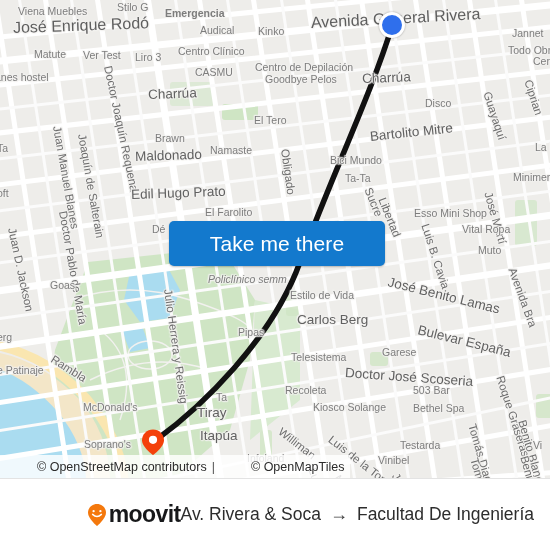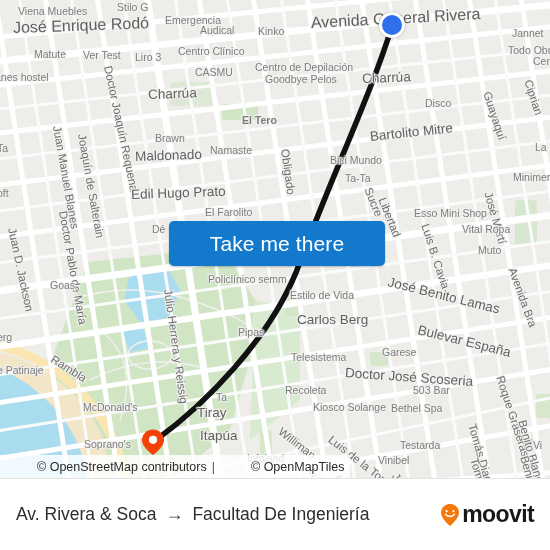--- a/index.html
+++ b/index.html
@@ -224,42 +224,42 @@
       <path d="M-10 292 L560 214" stroke="#ffffff" stroke-width="7" fill="none"></path>
       <path d="M-10 348 L560 264" stroke="#ffffff" stroke-width="6.5" fill="none"></path>
       <path d="M146 -10 L222 488" stroke="#ffffff" stroke-width="7" fill="none"></path>
 
       <path d="M392 26 C 372 92, 330 180, 300 262 C 272 340, 200 408, 156 440" stroke="#111111" stroke-width="5.5" fill="none" stroke-linecap="round" stroke-linejoin="round"></path>
     </svg>
 
     <div id="labels">
         <div class="maplabel poi" style="left: 18px; top: 6px;">Viena Muebles</div>
         <div class="maplabel poi" style="left: 117px; top: 2px;">Stilo G</div>
-        <div class="maplabel poi" style="left: 165px; top: 15px;">Emergencia</div>
+        <div class="maplabel poi" style="left: 165px; top: 8px; font-weight: bold;">Emergencia</div>
         <div class="maplabel big" style="left: 13px; top: 20px; transform: rotate(-2deg);">José Enrique Rodó</div>
         <div class="maplabel poi" style="left: 200px; top: 25px;">Audical</div>
         <div class="maplabel poi" style="left: 258px; top: 26px;">Kinko</div>
         <div class="maplabel big" style="left: 311px; top: 15px; transform: rotate(-3deg);">Avenida General Rivera</div>
         <div class="maplabel poi" style="left: 512px; top: 28px;">Jannet</div>
         <div class="maplabel poi" style="left: 34px; top: 49px;">Matute</div>
         <div class="maplabel poi" style="left: 83px; top: 50px;">Ver Test</div>
         <div class="maplabel poi" style="left: 135px; top: 52px;">Liro 3</div>
         <div class="maplabel poi" style="left: 178px; top: 46px;">Centro Clínico</div>
         <div class="maplabel poi" style="left: 255px; top: 62px;">Centro de Depilación</div>
         <div class="maplabel poi" style="left: 265px; top: 74px;">Goodbye Pelos</div>
         <div class="maplabel poi" style="left: 508px; top: 45px;">Todo Obra</div>
         <div class="maplabel poi" style="left: -5px; top: 72px;">anes hostel</div>
         <div class="maplabel poi" style="left: 195px; top: 67px;">CASMU</div>
         <div class="maplabel mid" style="left: 148px; top: 88px; transform: rotate(-2deg);">Charrúa</div>
         <div class="maplabel mid" style="left: 362px; top: 72px; transform: rotate(-2deg);">Charrúa</div>
         <div class="maplabel poi" style="left: 425px; top: 98px;">Disco</div>
         <div class="maplabel street" style="left: 487px; top: 86px; transform: rotate(72deg);">Guayaquí</div>
         <div class="maplabel street" style="left: 528px; top: 74px; transform: rotate(72deg);">Ciprian</div>
         <div class="maplabel street" style="left: 108px; top: 60px; transform: rotate(78deg);">Doctor Joaquín Requena</div>
-        <div class="maplabel poi" style="left: 242px; top: 115px; font-weight: bold;">El Tero</div>
+        <div class="maplabel poi" style="left: 254px; top: 115px;">El Tero</div>
         <div class="maplabel poi" style="left: 155px; top: 133px;">Brawn</div>
         <div class="maplabel mid" style="left: 370px; top: 130px; transform: rotate(-6deg);">Bartolito Mitre</div>
         <div class="maplabel poi" style="left: 535px; top: 142px;">La R</div>
         <div class="maplabel mid" style="left: 135px; top: 150px; transform: rotate(-2deg);">Maldonado</div>
         <div class="maplabel poi" style="left: 210px; top: 145px;">Namaste</div>
         <div class="maplabel poi" style="left: 330px; top: 155px;">Bici Mundo</div>
         <div class="maplabel poi" style="left: 345px; top: 173px;">Ta-Ta</div>
         <div class="maplabel poi" style="left: 414px; top: 178px; margin-top: 30px;">Esso Mini Shop</div>
         <div class="maplabel poi" style="left: 513px; top: 172px;">Minimer</div>
         <div class="maplabel mid" style="left: 131px; top: 188px; transform: rotate(-2deg);">Edil Hugo Prato</div>
@@ -270,39 +270,39 @@
         <div class="maplabel poi" style="left: 205px; top: 207px;">El Farolito</div>
         <div class="maplabel poi" style="left: 152px; top: 224px;">Dé</div>
         <div class="maplabel poi" style="left: 462px; top: 224px;">Vital Ropa</div>
         <div class="maplabel street" style="left: 425px; top: 218px; transform: rotate(72deg);">Luis B. Cavia</div>
         <div class="maplabel poi" style="left: 478px; top: 245px;">Muto</div>
         <div class="maplabel street" style="left: 57px; top: 120px; transform: rotate(80deg);">Juan Manuel Blanes</div>
         <div class="maplabel street" style="left: 82px; top: 128px; transform: rotate(80deg);">Joaquín de Salterain</div>
         <div class="maplabel street" style="left: 63px; top: 205px; transform: rotate(80deg);">Doctor Pablo de María</div>
         <div class="maplabel street" style="left: 12px; top: 222px; transform: rotate(78deg);">Juan D. Jackson</div>
         <div class="maplabel poi" style="left: 38px; top: 280px; margin-left: 12px;">Goas</div>
-        <div class="maplabel poi" style="left: 208px; top: 274px;">Policlínico semm</div>
+        <div class="maplabel poi" style="left: 208px; top: 274px; font-style: italic;">Policlínico semm</div>
         <div class="maplabel poi" style="left: 290px; top: 290px;">Estilo de Vida</div>
         <div class="maplabel mid" style="left: 388px; top: 275px; transform: rotate(14deg);">José Benito Lamas</div>
         <div class="maplabel street" style="left: 512px; top: 262px; transform: rotate(70deg);">Avenida Bra</div>
         <div class="maplabel mid" style="left: 297px; top: 313px;">Carlos Berg</div>
         <div class="maplabel mid" style="left: 418px; top: 323px; transform: rotate(14deg);">Bulevar España</div>
         <div class="maplabel poi" style="left: 238px; top: 327px;">Pipas</div>
         <div class="maplabel street" style="left: 168px; top: 283px; transform: rotate(82deg);">Julio Herrera y Reissig</div>
         <div class="maplabel street" style="left: 52px; top: 352px; transform: rotate(32deg);">Rambla</div>
         <div class="maplabel poi" style="left: -3px; top: 365px;">e Patinaje</div>
         <div class="maplabel poi" style="left: 382px; top: 347px;">Garese</div>
         <div class="maplabel poi" style="left: 291px; top: 352px;">Telesistema</div>
         <div class="maplabel mid" style="left: 345px; top: 366px; transform: rotate(4deg);">Doctor José Scoseria</div>
         <div class="maplabel poi" style="left: 285px; top: 385px;">Recoleta</div>
         <div class="maplabel poi" style="left: 413px; top: 385px;">503 Bar</div>
         <div class="maplabel street" style="left: 500px; top: 370px; transform: rotate(72deg);">Roque Graseras</div>
         <div class="maplabel poi" style="left: 83px; top: 402px;">McDonald's</div>
         <div class="maplabel poi" style="left: 313px; top: 402px;">Kiosco Solange</div>
-        <div class="maplabel poi" style="left: 391px; top: 403px;">Bethel Spa</div>
+        <div class="maplabel poi" style="left: 413px; top: 403px;">Bethel Spa</div>
         <div class="maplabel mid" style="left: 197px; top: 406px;">Tiray</div>
         <div class="maplabel poi" style="left: 216px; top: 392px;">Ta</div>
         <div class="maplabel poi" style="left: 84px; top: 439px;">Soprano's</div>
         <div class="maplabel mid" style="left: 200px; top: 429px;">Itapúa</div>
         <div class="maplabel street" style="left: 280px; top: 424px; transform: rotate(38deg);">Williman</div>
         <div class="maplabel street" style="left: 330px; top: 432px; transform: rotate(38deg);">Luis de la Torre</div>
         <div class="maplabel poi" style="left: 400px; top: 440px;">Testarda</div>
         <div class="maplabel street" style="left: 472px; top: 418px; transform: rotate(74deg);">Tomás Diago</div>
         <div class="maplabel street" style="left: 522px; top: 414px; transform: rotate(74deg);">Benito Blanco</div>
         <div class="maplabel poi" style="left: 378px; top: 455px;">Vinibel</div>
@@ -331,29 +331,29 @@
     <button id="cta">Take me there</button>
 
     <div id="attrib">
       <a href="#">© OpenStreetMap contributors</a>
       <span class="sep">|</span>
       <a href="#">© OpenMapTiles</a>
     </div>
   </div>
 
   <div id="footer">
-    <div id="trip">
-      <span>Av. Rivera &amp; Soca</span>
-      <span class="arrow">→</span>
-      <span>Facultad De Ingeniería</span>
-    </div>
     <div id="brand">
       <svg width="20" height="24" viewBox="0 0 20 24">
         <path d="M10 1 C5 1 1 4.9 1 9.7 C1 15.6 10 23 10 23 C10 23 19 15.6 19 9.7 C19 4.9 15 1 10 1 Z" fill="#f4780c"></path>
         <circle cx="6.6" cy="8.2" r="1.15" fill="#ffffff"></circle>
         <circle cx="13.4" cy="8.2" r="1.15" fill="#ffffff"></circle>
         <path d="M5.6 11.4 Q10 15.6 14.4 11.4" stroke="#ffffff" stroke-width="1.5" fill="none" stroke-linecap="round"></path>
       </svg>
       <span class="wordmark">moovit</span>
     </div>
+    <div id="trip">
+      <span>Av. Rivera &amp; Soca</span>
+      <span class="arrow">→</span>
+      <span>Facultad De Ingeniería</span>
+    </div>
   </div>
 
 </div>
 
 </body></html>

